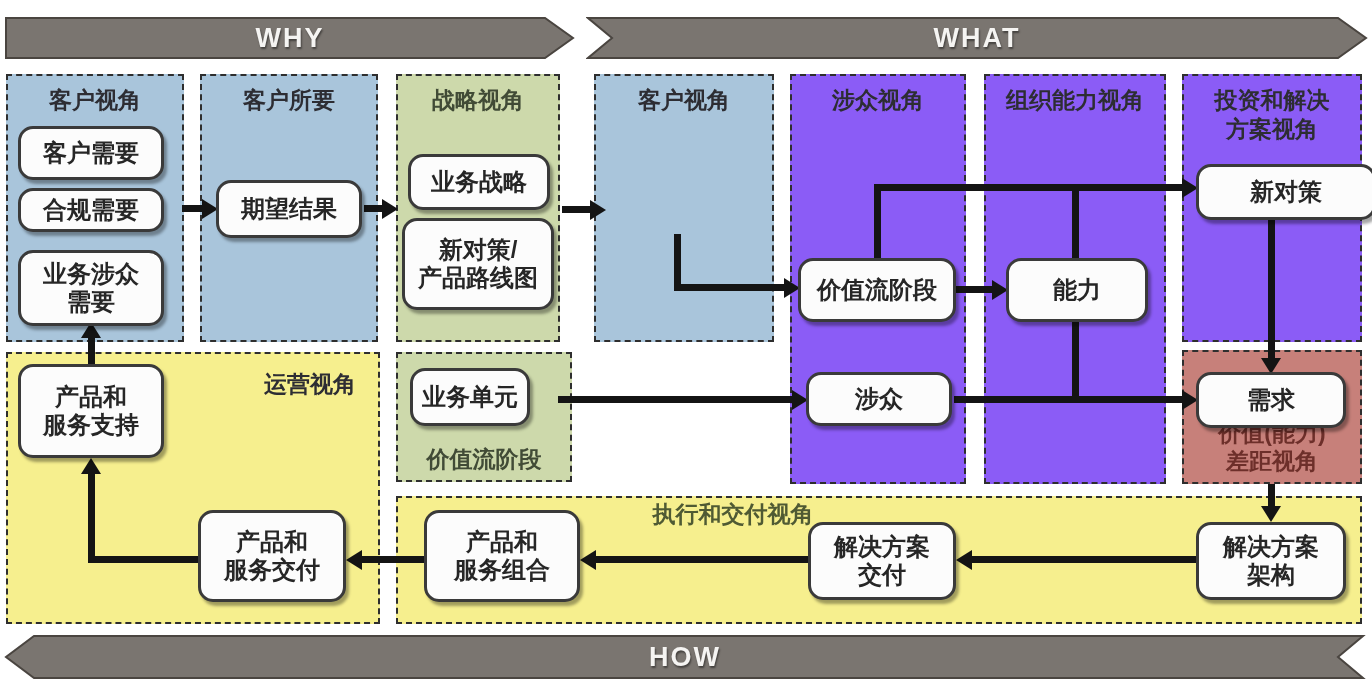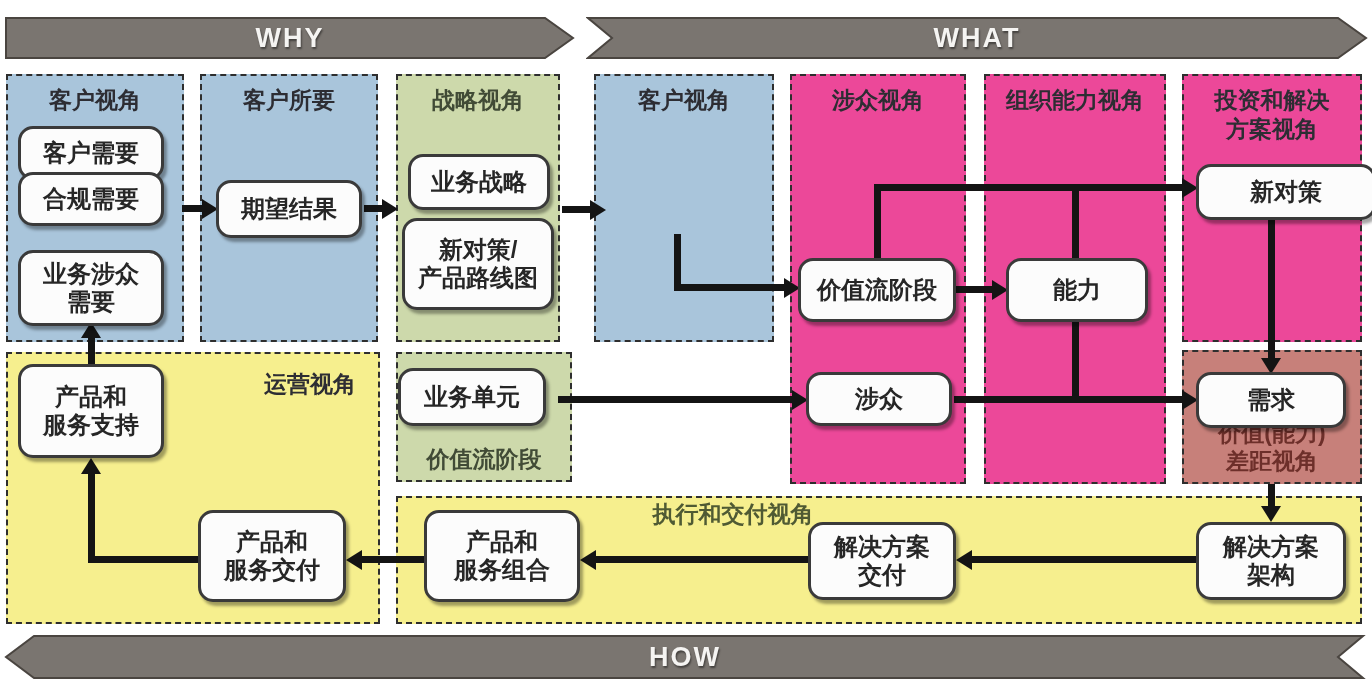--- a/index.html
+++ b/index.html
@@ -15,21 +15,21 @@
   .banner .btxt{
     position:absolute;left:0;right:0;top:0;bottom:0;
     display:flex;align-items:center;justify-content:center;
     color:#f5f4f2;font-size:27px;font-weight:bold;letter-spacing:2px;
     text-shadow:1px 2px 2px rgba(0,0,0,0.45);
   }
   
   .panel{position:absolute;border:2px dashed #2e2e2e;box-sizing:border-box;}
   .panel.blue  {background:#a9c5db;}
   .panel.green {background:#cdd9ab;}
-  .panel.purple{background:#ec4899;padding-left:11px;}
+  .panel.purple{background:#8b5cf6;padding-left:11px;}
   .panel.red   {background:#c7807a;}
   .panel.yellow{background:#f6ef8e;}
   .ptitle{
     position:absolute;top:10px;left:0;right:0;text-align:center;
     font-size:23px;font-weight:bold;color:#2d2d33;line-height:1.25;
     white-space:pre-line;
   }
   .ptitle.green-text{color:#414b36;}
   .ptitle.olive-text{color:#4f5a33;}
   .ptitle.red-text{color:#6d2f2a;}
@@ -170,36 +170,36 @@
   <div class="head l" style="left:346px;top:538px"></div>
 
   <div class="seg" style="left:88px;top:544px;width:110px;height:7px"></div>
   <div class="seg" style="left:88px;top:462px;width:7px;height:89px"></div>
   <div class="head u" style="left:81px;top:446px"></div>
 
   <div class="seg" style="left:88px;top:326px;width:7px;height:28px"></div>
   <div class="head u" style="left:81px;top:310px"></div>
 
   <div class="node" style="left:18px;top:114px;width:146px;height:54px">客户需要</div>
-  <div class="node" style="left:18px;top:160px;width:146px;height:54px">合规需要</div>
+  <div class="node" style="left:18px;top:176px;width:146px;height:44px">合规需要</div>
   <div class="node" style="left:18px;top:238px;width:146px;height:76px">业务涉众
 需要</div>
   <div class="node" style="left:216px;top:168px;width:146px;height:58px">期望结果</div>
   <div class="node" style="left:408px;top:142px;width:142px;height:56px">业务战略</div>
   <div class="node" style="left:402px;top:206px;width:152px;height:92px">新对策/
 产品路线图</div>
   <div class="node" style="left:798px;top:246px;width:158px;height:64px">价值流阶段</div>
   <div class="node" style="left:1006px;top:246px;width:142px;height:64px">能力</div>
   <div class="node" style="left:1196px;top:152px;width:180px;height:56px">新对策</div>
   <div class="node" style="left:1196px;top:360px;width:150px;height:56px">需求</div>
   <div class="node" style="left:18px;top:352px;width:146px;height:94px">产品和
 服务支持</div>
   <div class="node" style="left:198px;top:498px;width:148px;height:92px">产品和
 服务交付</div>
-  <div class="node" style="left:398px;top:356px;width:148px;height:58px">业务单元</div>
+  <div class="node" style="left:410px;top:356px;width:120px;height:58px">业务单元</div>
   <div class="node" style="left:806px;top:360px;width:146px;height:54px">涉众</div>
   <div class="node" style="left:424px;top:498px;width:156px;height:92px">产品和
 服务组合</div>
   <div class="node" style="left:808px;top:510px;width:148px;height:78px">解决方案
 交付</div>
   <div class="node" style="left:1196px;top:510px;width:150px;height:78px">解决方案
 架构</div>
 
   <div class="bottom-strip"></div>
 </div>

